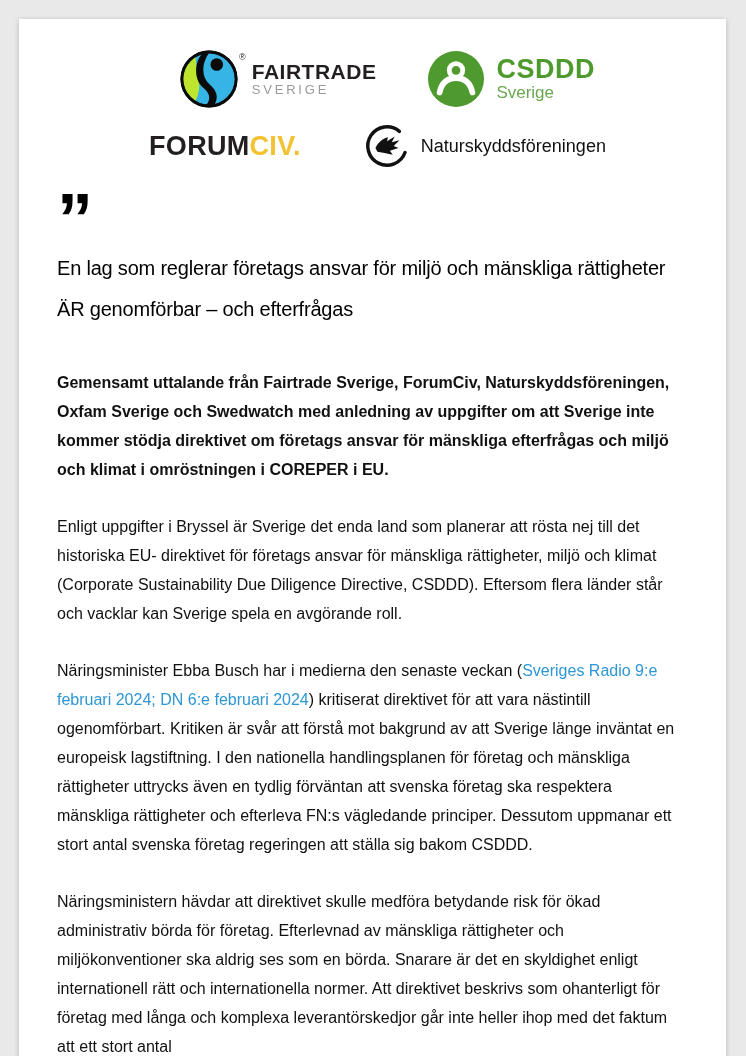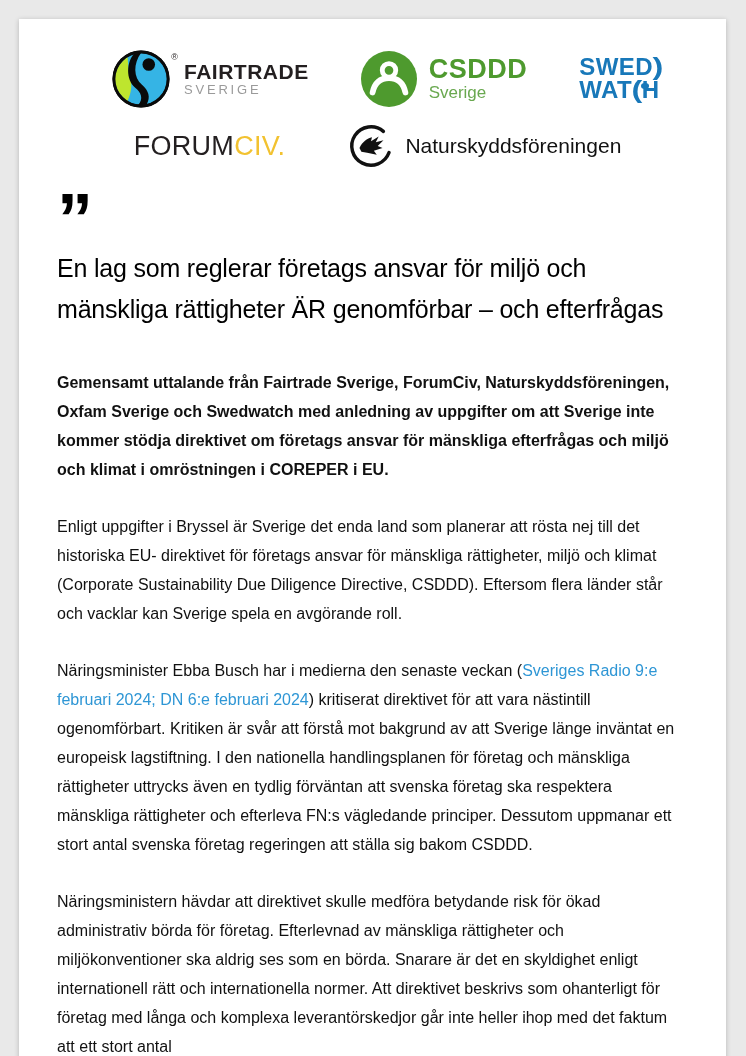--- a/index.html
+++ b/index.html
@@ -31,28 +31,28 @@
   .ox-name{font-size:27px;font-weight:700;letter-spacing:.5px;color:var(--oxfam-green);line-height:1.05;}
   .ox-sub{font-size:17px;font-weight:400;color:var(--oxfam-light-green);line-height:1.2;}
   
   .swedwatch{flex-direction:column;align-items:flex-start;}
   .sw-line{font-size:24px;font-weight:700;color:var(--swedwatch-blue);line-height:.95;letter-spacing:.5px;display:flex;align-items:flex-start;}
   .sw-paren{font-weight:700;transform:scaleX(1.35);display:inline-block;margin-left:1px;}
   .sw-c{position:relative;}
   .sw-c::after{content:"";position:absolute;width:6px;height:6px;border-radius:50%;
     background:var(--swedwatch-blue);right:-4px;top:4px;}
   
-  .fc-line{font-size:27px;font-weight:400;letter-spacing:.3px;line-height:1;}
+  .fc-line{font-size:27px;font-weight:700;letter-spacing:.3px;line-height:1;}
   .fc-forum{color:var(--logo-black);}
   .fc-civ{color:var(--forumciv-yellow);}
   
-  .natur .natur-label{margin-left:10px;font-size:21px;color:var(--text);}
+  .natur .natur-label{margin-left:10px;font-size:18px;color:var(--text);}
   
   .quote-mark{margin-top:26px;font-size:72px;font-weight:700;line-height:46px;height:50px;color:#000;letter-spacing:-2px;}
-  .headline{margin-top:2px;font-size:25px;font-weight:400;line-height:41px;color:#000;max-width:642px;letter-spacing:-.2px;}
+  .headline{margin-top:2px;font-size:20px;font-weight:400;line-height:41px;color:#000;max-width:642px;letter-spacing:-.2px;}
   .lead{margin-top:38px;font-size:16px;font-weight:700;line-height:29px;max-width:634px;}
   .para{margin-top:28px;font-size:16px;font-weight:400;line-height:29px;max-width:634px;}
   .para .link, .lead .link{color:var(--link);text-decoration:none;cursor:pointer;}
 </style>
 </head>
 <body>
 
 <div class="page">
 
   <div class="logo-row row1">
@@ -78,31 +78,20 @@
         <circle cx="29" cy="29" r="29" fill="#4e9a2e"></circle>
         <circle cx="29" cy="20" r="7" fill="none" stroke="#ffffff" stroke-width="5"></circle>
         <path d="M12 43 C14 33 20 28 29 28 C38 28 44 33 46 43" fill="none" stroke="#ffffff" stroke-width="6" stroke-linecap="round"></path>
       </svg>
       <div class="ox-text">
         <div class="ox-name">CSDDD</div>
         <div class="ox-sub">Sverige</div>
       </div>
     </div>
 
-    <div class="logo swedwatch">
-      <div class="sw-line">
-        <span>SWED</span>
-          <span class="sw-paren">)</span>
-      </div>
-      <div class="sw-line">
-        <span>WAT</span>
-          <span class="sw-paren sw-c">(</span>
-          <span>H</span>
-      </div>
-    </div>
 
   </div>
 
   <div class="logo-row row2">
 
     <div class="logo forumciv">
       <div class="fc-line">
         <span class="fc-forum">FORUM</span><span class="fc-civ">CIV.</span>
       </div>
     </div>

